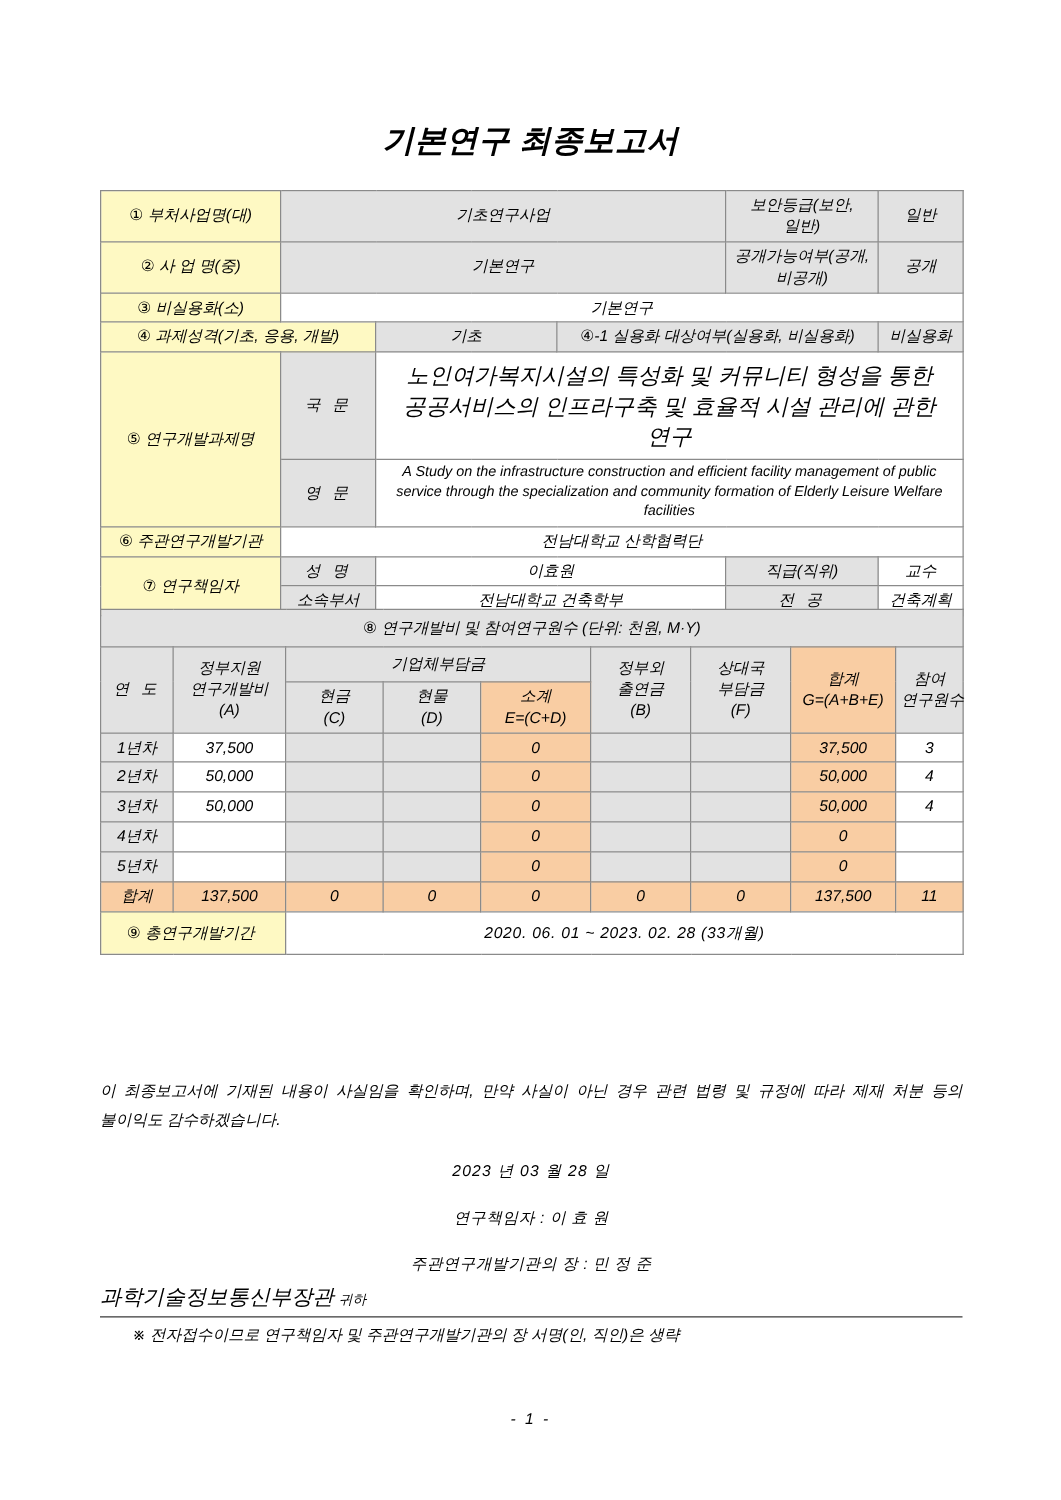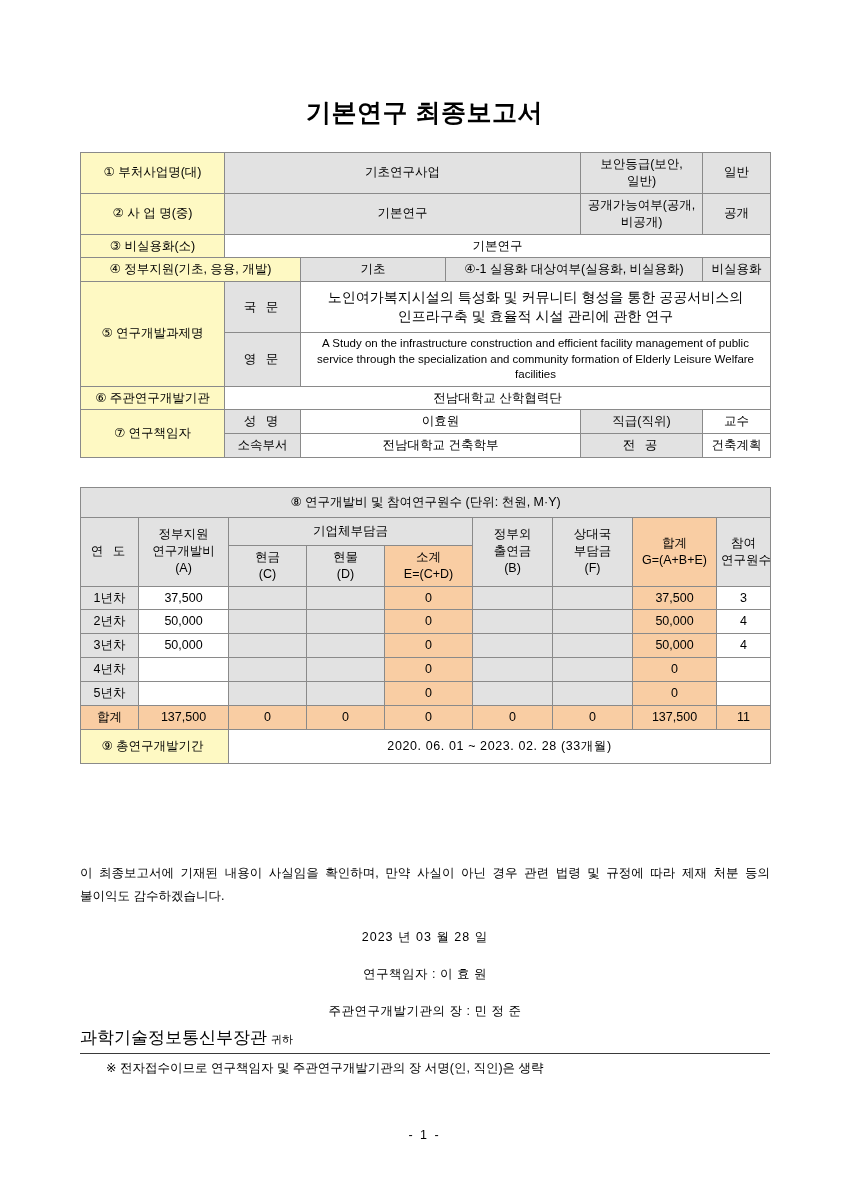--- a/index.html
+++ b/index.html
@@ -14,20 +14,21 @@
     color: #000000;
     position: relative;
     overflow: hidden;
   }
   .page {
     position: absolute;
     left: 0; top: 0;
     width: 803px;
     height: 1200px;
     box-sizing: border-box;
+    font-style: italic;
   }
 
   
   .doc-title {
     position: absolute;
     left: 0;
     top: 96px;
     width: 849px;
     text-align: center;
     font-size: 25px;
@@ -66,21 +67,21 @@
   .orange { background: #f9cda3; }
   .grey-empty { background: #e2e2e2; }
   .num { text-align: right; padding-right: 8px; }
   .eng {
     font-size: 11.5px;
     line-height: 1.42;
     text-align: center;
     padding: 4px 6px;
   }
   .kor-title {
-    font-size: 14px;
+    font-size: 18px;
     line-height: 1.5;
   }
   .sp { letter-spacing: 3px; }
 
   
   .statement {
     position: absolute;
     left: 80px;
     top: 862px;
     width: 690px;
@@ -173,21 +174,21 @@
         <td class="hdr">공개가능여부(공개, 비공개)</td>
         <td class="hdr">공개</td>
       </tr>
 
       <tr>
         <td class="lbl">③ 비실용화(소)</td>
         <td class="val" colspan="6">기본연구</td>
       </tr>
 
       <tr>
-        <td class="lbl" colspan="2">④ 정부지원(기초, 응용, 개발)</td>
+        <td class="lbl" colspan="2">④ 과제성격(기초, 응용, 개발)</td>
         <td class="hdr" colspan="2">기초</td>
         <td class="hdr" colspan="2">④-1 실용화 대상여부(실용화, 비실용화)</td>
         <td class="hdr">비실용화</td>
       </tr>
 
       <tr>
         <td class="lbl" rowspan="2">⑤ 연구개발과제명</td>
         <td class="hdr sp">국 문</td>
         <td class="val kor-title" colspan="5" style="padding:6px 10px;">노인여가복지시설의 특성화 및 커뮤니티 형성을 통한 공공서비스의 인프라구축 및 효율적 시설 관리에 관한 연구</td>
       </tr>

